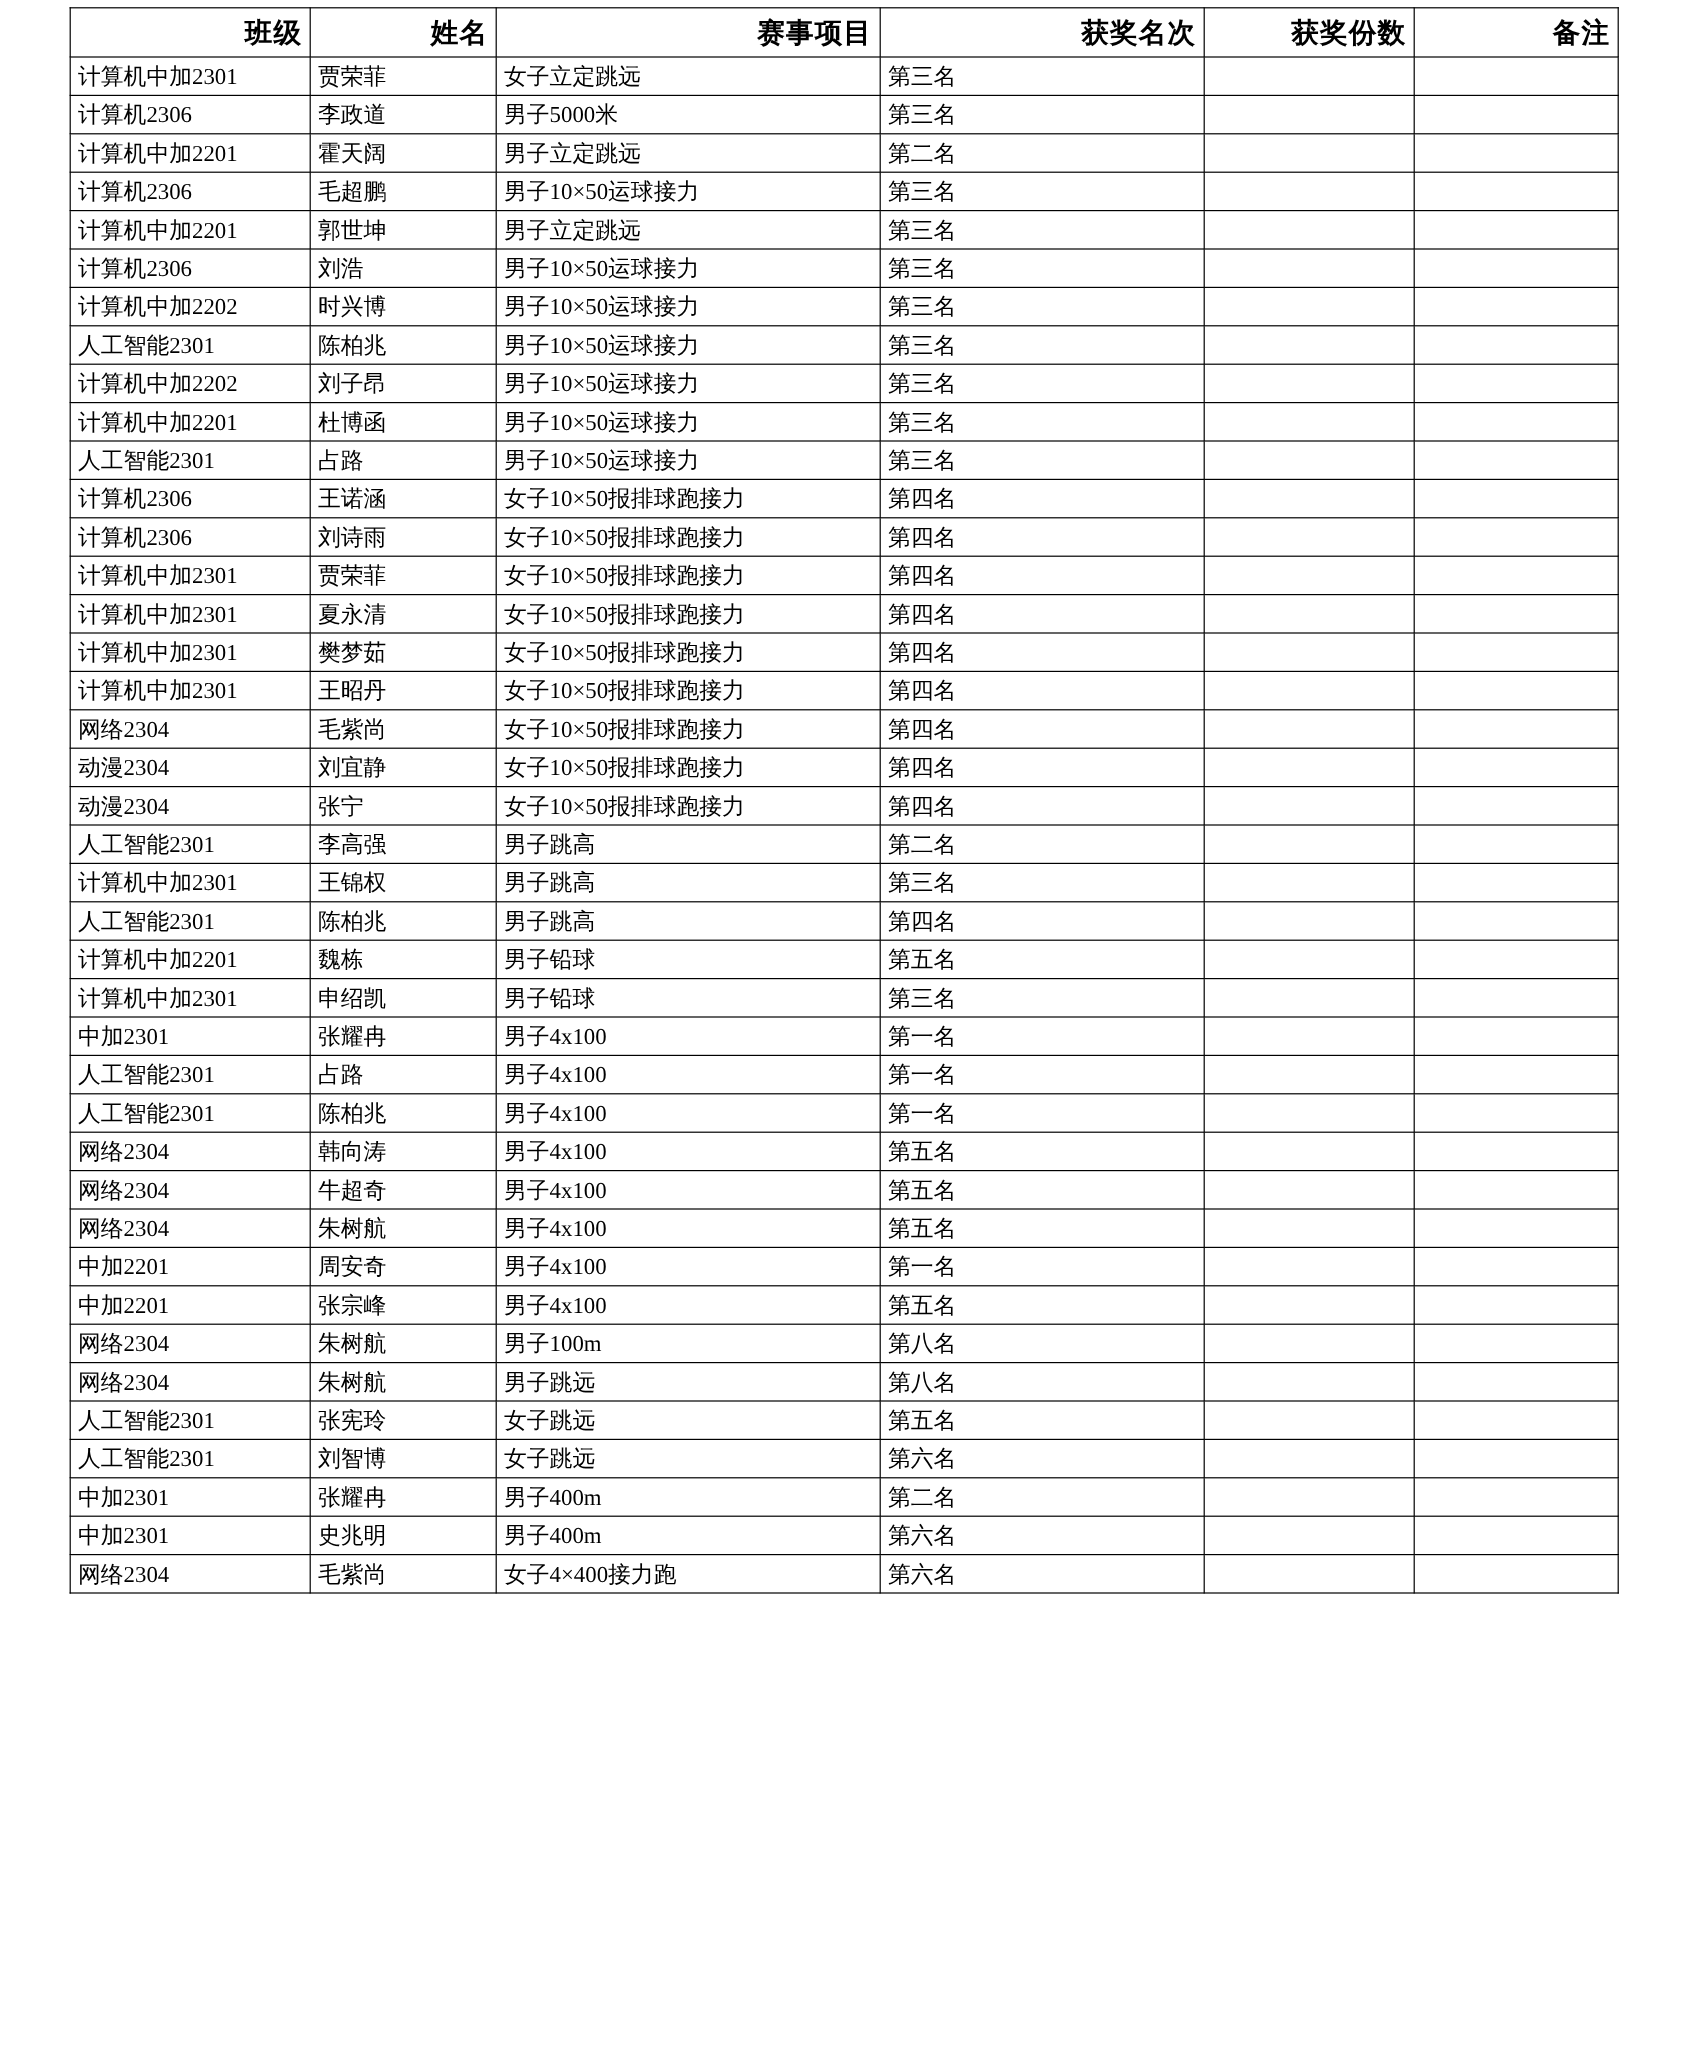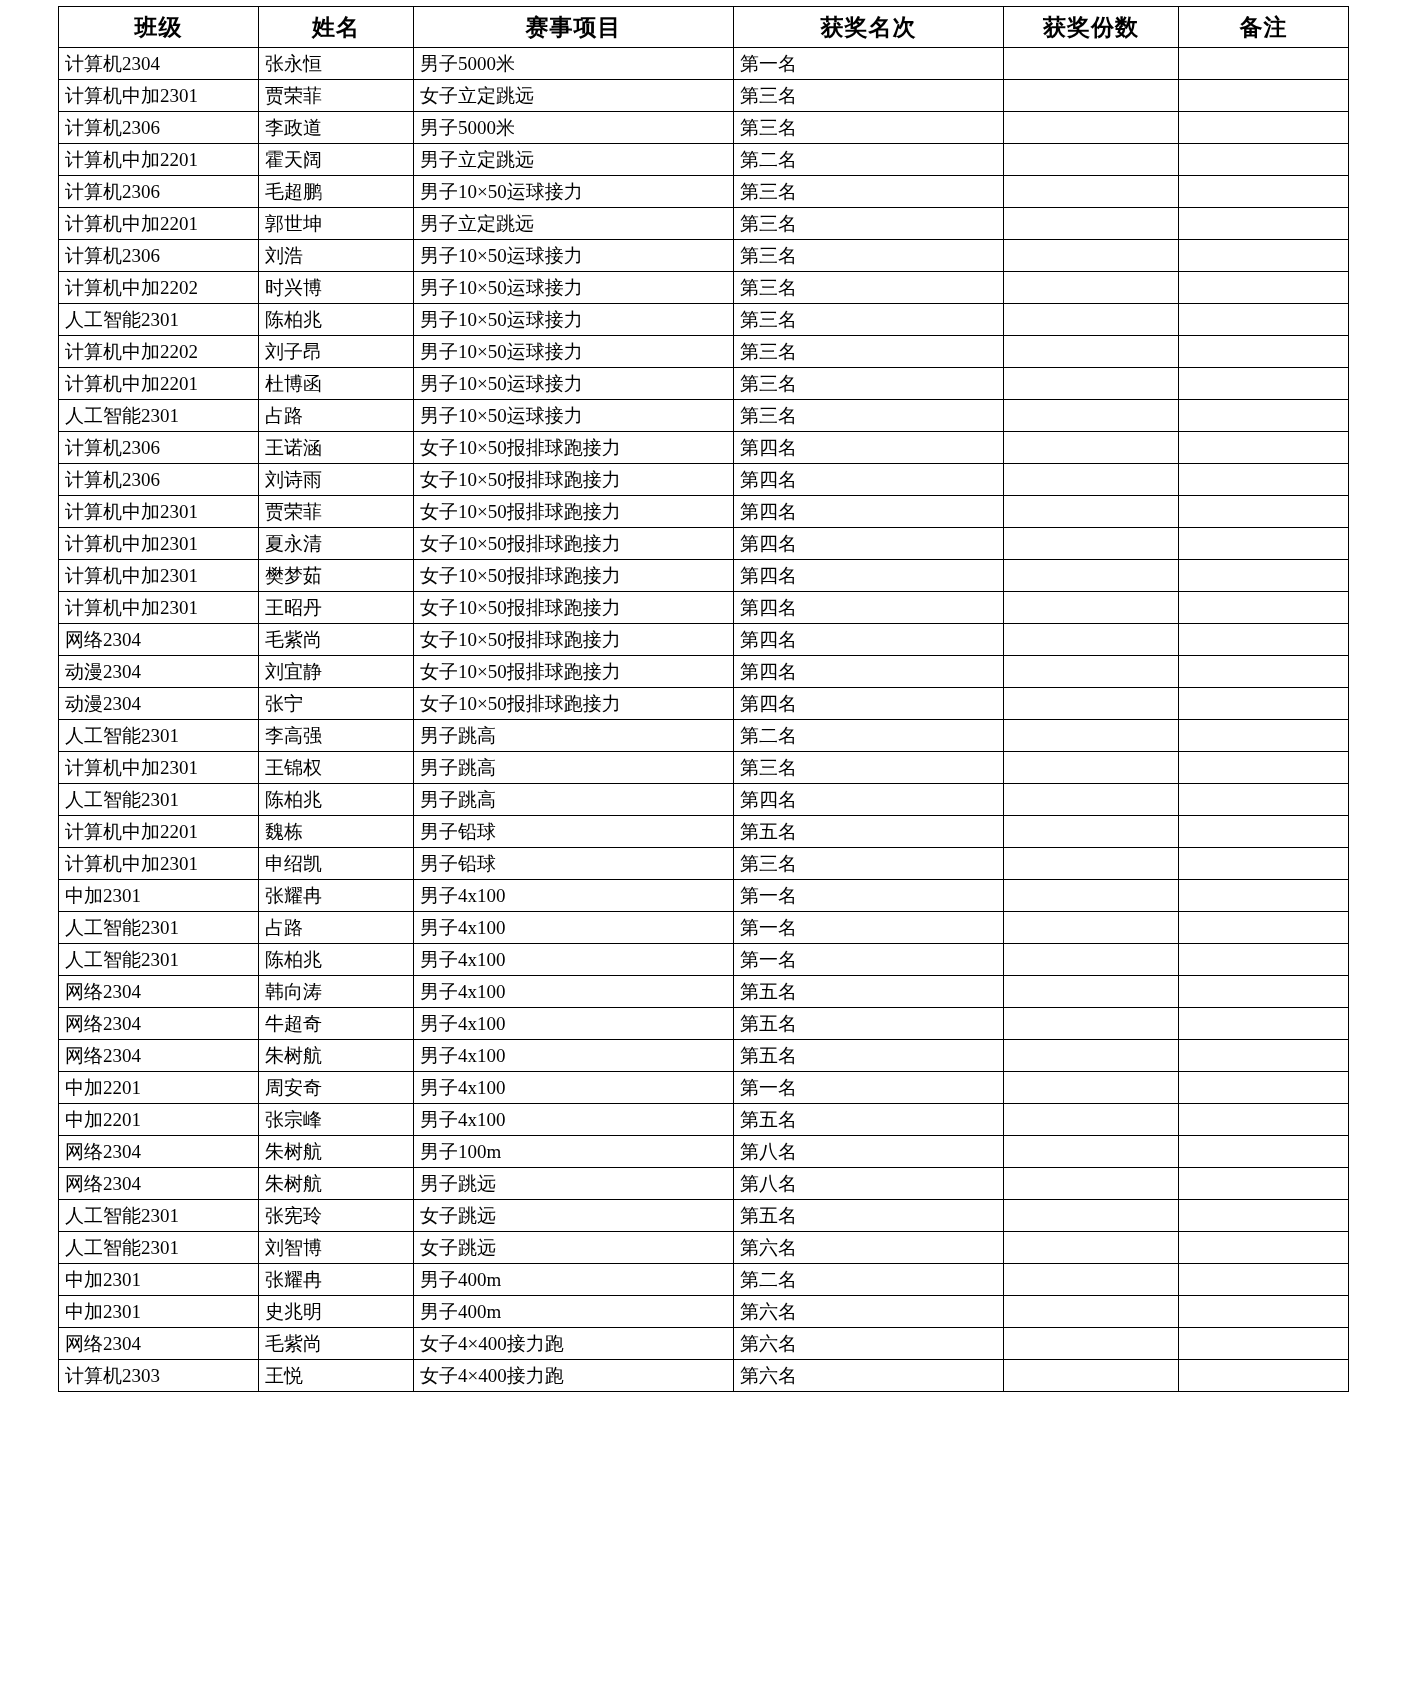--- a/index.html
+++ b/index.html
@@ -28,21 +28,21 @@
     border: 1px solid #000000;
     padding: 0 6px;
     vertical-align: middle;
     white-space: nowrap;
     overflow: hidden;
   }
   table.award-table thead th {
     height: 40px;
     font-size: 23px;
     font-weight: bold;
-    text-align: center;
+    text-align: right;
     letter-spacing: 1px;
   }
   table.award-table tbody td {
     height: 31px;
     font-size: 19px;
     text-align: left;
   }
   col.c-class  { width: 200px; }
   col.c-name   { width: 155px; }
   col.c-event  { width: 320px; }
@@ -68,28 +68,20 @@
         <th>班级</th>
         <th>姓名</th>
         <th>赛事项目</th>
         <th>获奖名次</th>
         <th>获奖份数</th>
         <th>备注</th>
       </tr>
     </thead>
     <tbody id="table-body">
         <tr>
-          <td>计算机2304</td>
-          <td>张永恒</td>
-          <td>男子5000米</td>
-          <td>第一名</td>
-          <td></td>
-          <td></td>
-        </tr>
-        <tr>
           <td>计算机中加2301</td>
           <td>贾荣菲</td>
           <td>女子立定跳远</td>
           <td>第三名</td>
           <td></td>
           <td></td>
         </tr>
         <tr>
           <td>计算机2306</td>
           <td>李政道</td>
@@ -390,28 +382,20 @@
           <td>中加2301</td>
           <td>史兆明</td>
           <td>男子400m</td>
           <td>第六名</td>
           <td></td>
           <td></td>
         </tr>
         <tr>
           <td>网络2304</td>
           <td>毛紫尚</td>
-          <td>女子4×400接力跑</td>
-          <td>第六名</td>
-          <td></td>
-          <td></td>
-        </tr>
-        <tr>
-          <td>计算机2303</td>
-          <td>王悦</td>
           <td>女子4×400接力跑</td>
           <td>第六名</td>
           <td></td>
           <td></td>
         </tr>
       </tbody>
   </table>
 </div>
 
 </body></html>

